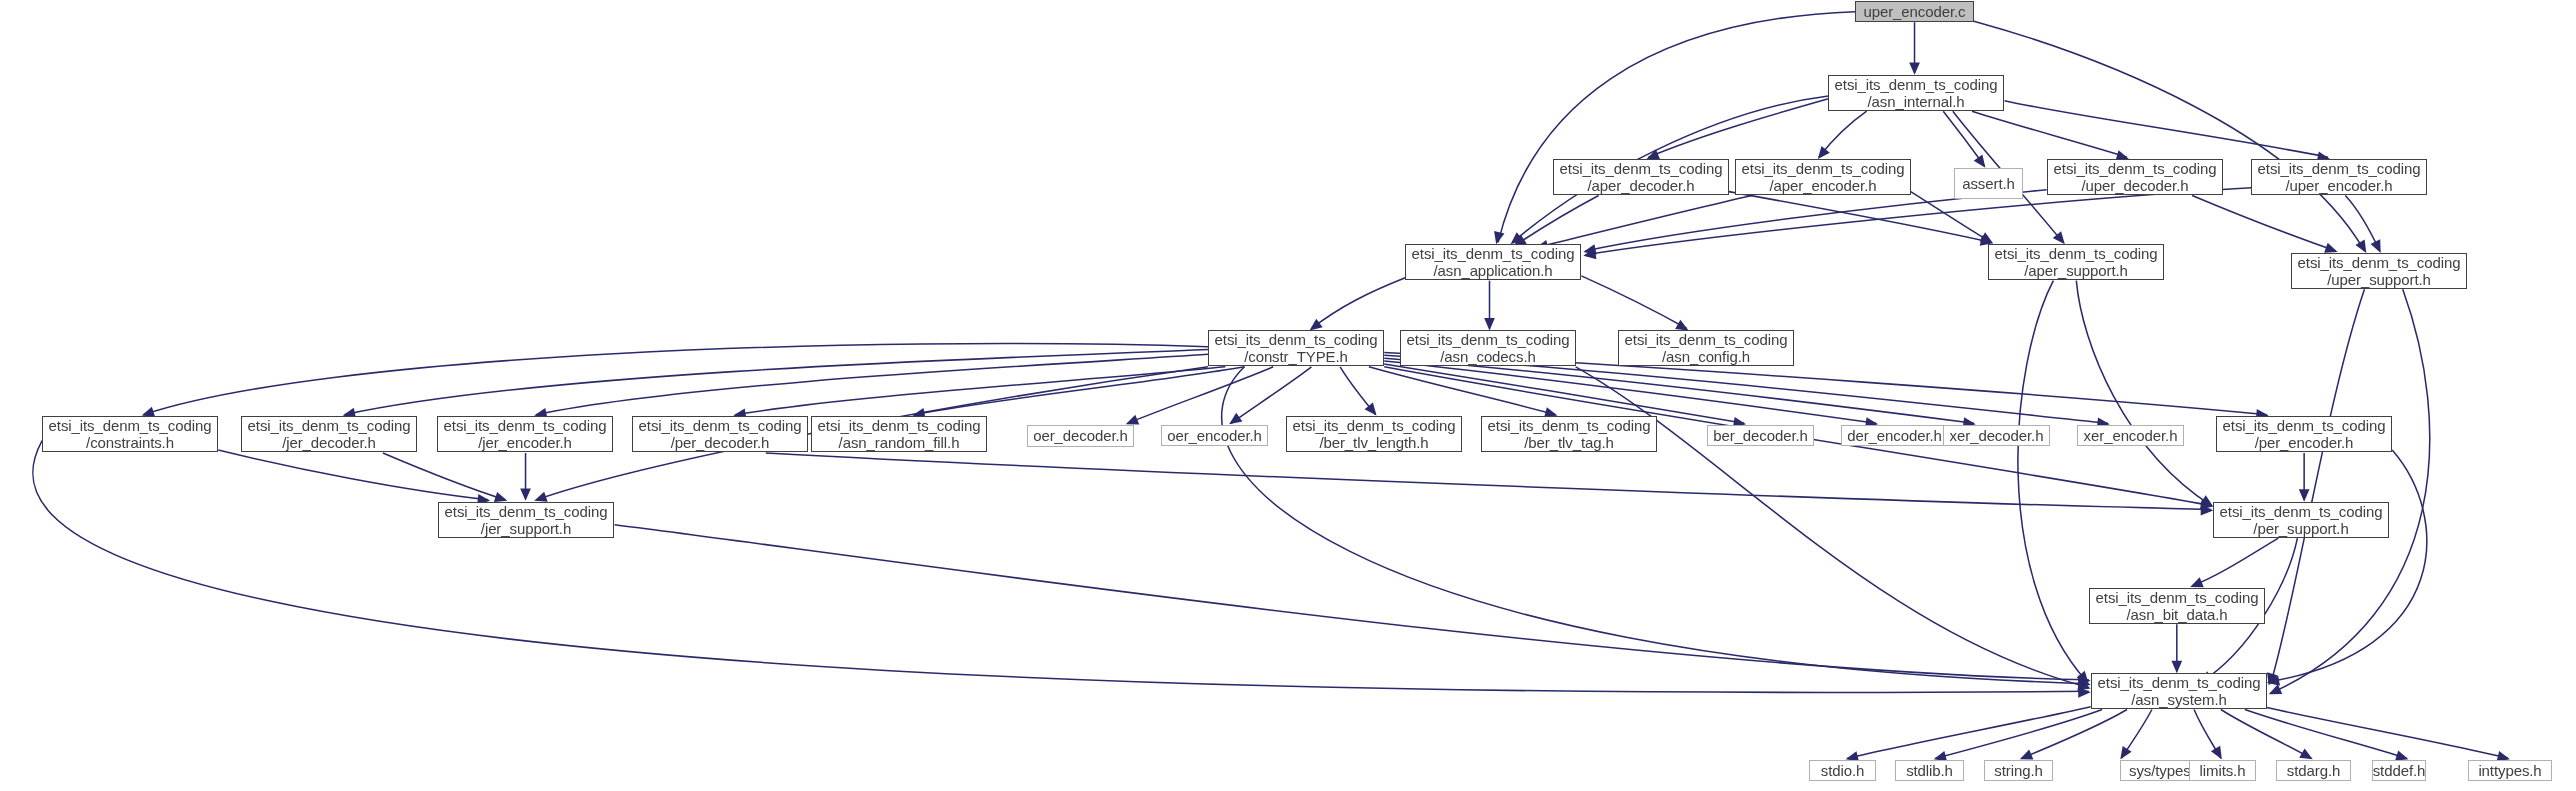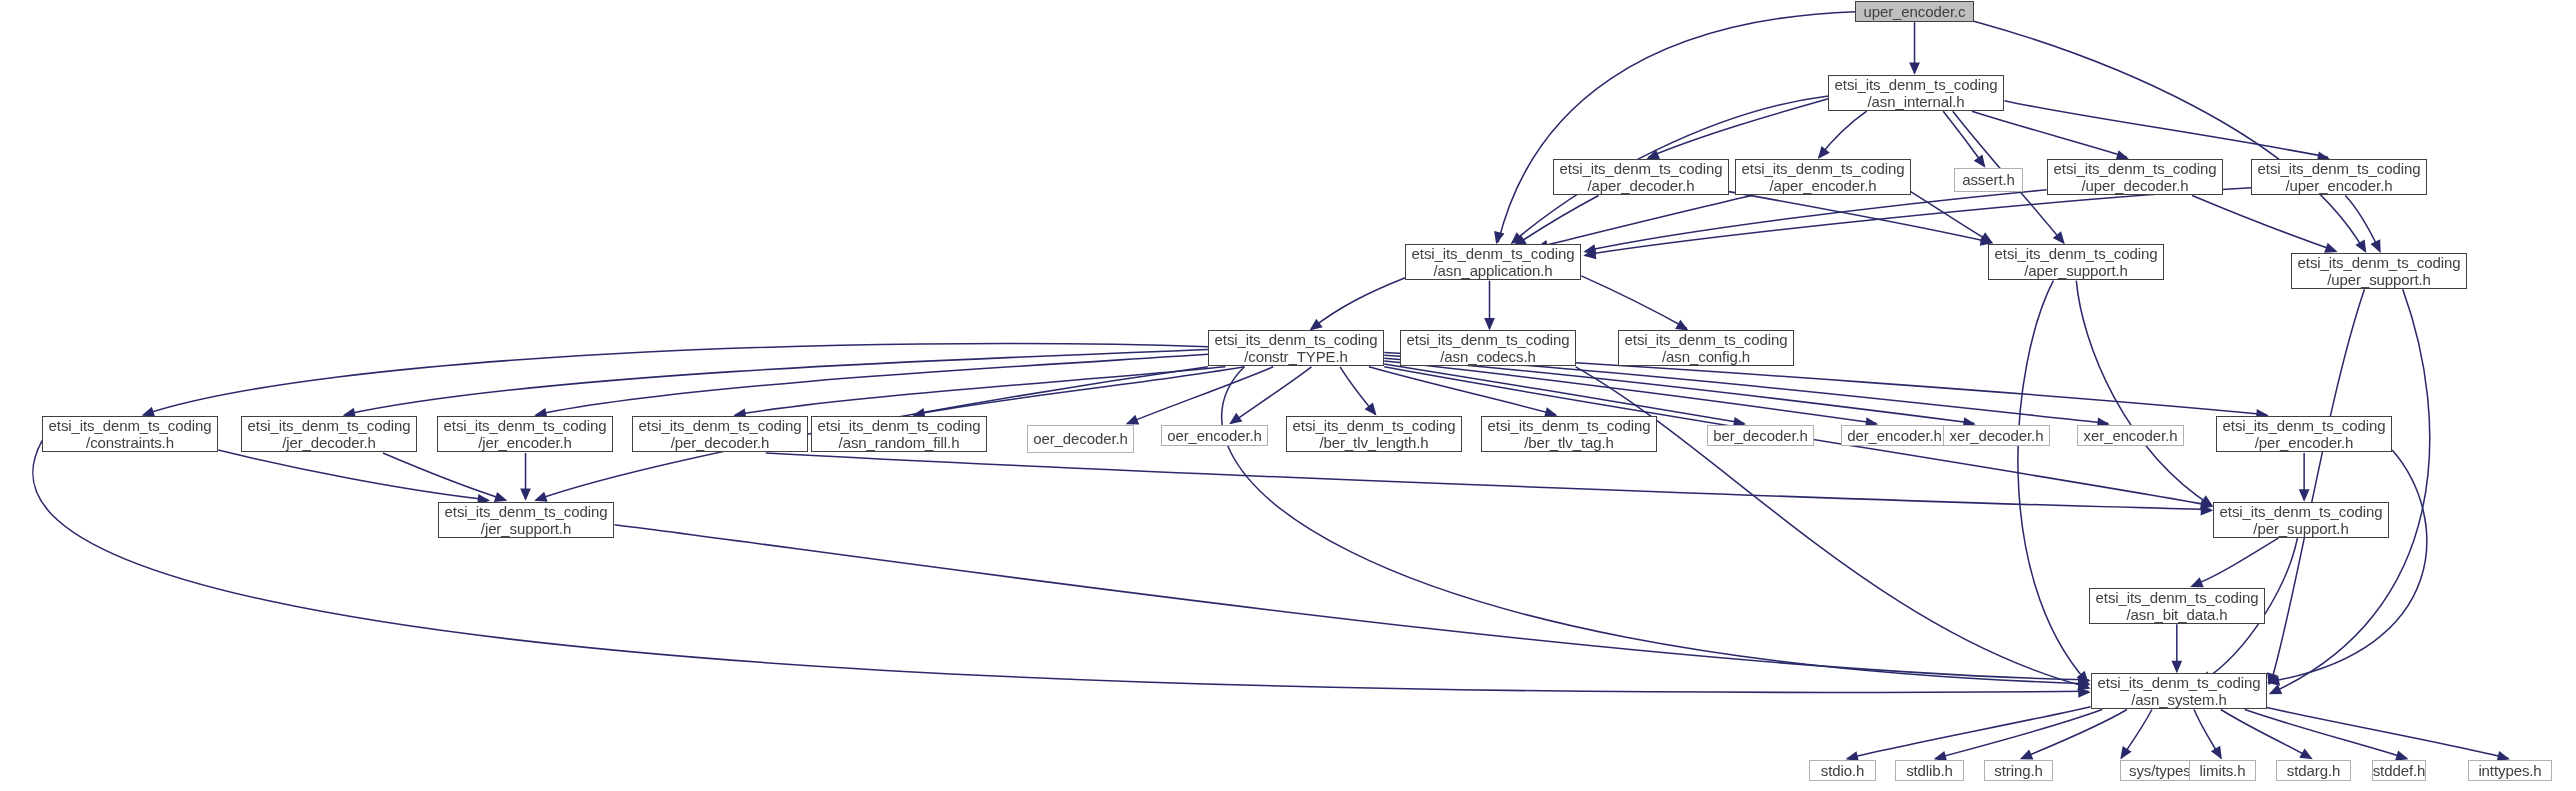--- a/index.html
+++ b/index.html
@@ -177,35 +177,35 @@
       <path d="M2345,741 C2400,760 2470,778 2514,792" fill="none" stroke="#2a2a6a" stroke-width="1.6"></path>
       <polygon points="2516,793 2505.2736571245914,783.7638986298781 2501.9195937669147,794.4498828612294" fill="#2a2a6a"></polygon>
       <path d="M2368,739 C2450,757 2560,777 2620,792" fill="none" stroke="#2a2a6a" stroke-width="1.6"></path>
       <polygon points="2622,793 2610.7157789131966,784.4544541154972 2608.038172932865,795.3296748587323" fill="#2a2a6a"></polygon>
     </svg>
   <div id="node-layer">
       <div class="node root" style="left: 1855px; top: 1px; width: 119px; height: 21px;"><span class="line1">uper_encoder.c</span></div>
       <div class="node strong" style="left: 1828px; top: 75px; width: 176px; height: 36px;"><span class="line1">etsi_its_denm_ts_coding</span><span class="line2">/asn_internal.h</span></div>
       <div class="node strong" style="left: 1553px; top: 159px; width: 176px; height: 36px;"><span class="line1">etsi_its_denm_ts_coding</span><span class="line2">/aper_decoder.h</span></div>
       <div class="node strong" style="left: 1735px; top: 159px; width: 176px; height: 36px;"><span class="line1">etsi_its_denm_ts_coding</span><span class="line2">/aper_encoder.h</span></div>
-      <div class="node weak" style="left: 1954px; top: 168px; width: 69px; height: 24px;"><span class="line1">assert.h</span></div>
+      <div class="node weak" style="left: 1954px; top: 168px; width: 69px; height: 31px;"><span class="line1">assert.h</span></div>
       <div class="node strong" style="left: 2047px; top: 159px; width: 176px; height: 36px;"><span class="line1">etsi_its_denm_ts_coding</span><span class="line2">/uper_decoder.h</span></div>
       <div class="node strong" style="left: 2251px; top: 159px; width: 176px; height: 36px;"><span class="line1">etsi_its_denm_ts_coding</span><span class="line2">/uper_encoder.h</span></div>
       <div class="node strong" style="left: 1405px; top: 244px; width: 176px; height: 36px;"><span class="line1">etsi_its_denm_ts_coding</span><span class="line2">/asn_application.h</span></div>
       <div class="node strong" style="left: 1988px; top: 244px; width: 176px; height: 36px;"><span class="line1">etsi_its_denm_ts_coding</span><span class="line2">/aper_support.h</span></div>
       <div class="node strong" style="left: 2291px; top: 253px; width: 176px; height: 36px;"><span class="line1">etsi_its_denm_ts_coding</span><span class="line2">/uper_support.h</span></div>
       <div class="node strong" style="left: 1208px; top: 330px; width: 176px; height: 36px;"><span class="line1">etsi_its_denm_ts_coding</span><span class="line2">/constr_TYPE.h</span></div>
       <div class="node strong" style="left: 1400px; top: 330px; width: 176px; height: 36px;"><span class="line1">etsi_its_denm_ts_coding</span><span class="line2">/asn_codecs.h</span></div>
       <div class="node strong" style="left: 1618px; top: 330px; width: 176px; height: 36px;"><span class="line1">etsi_its_denm_ts_coding</span><span class="line2">/asn_config.h</span></div>
       <div class="node strong" style="left: 42px; top: 416px; width: 176px; height: 36px;"><span class="line1">etsi_its_denm_ts_coding</span><span class="line2">/constraints.h</span></div>
       <div class="node strong" style="left: 241px; top: 416px; width: 176px; height: 36px;"><span class="line1">etsi_its_denm_ts_coding</span><span class="line2">/jer_decoder.h</span></div>
       <div class="node strong" style="left: 437px; top: 416px; width: 176px; height: 36px;"><span class="line1">etsi_its_denm_ts_coding</span><span class="line2">/jer_encoder.h</span></div>
       <div class="node strong" style="left: 632px; top: 416px; width: 176px; height: 36px;"><span class="line1">etsi_its_denm_ts_coding</span><span class="line2">/per_decoder.h</span></div>
       <div class="node strong" style="left: 811px; top: 416px; width: 176px; height: 36px;"><span class="line1">etsi_its_denm_ts_coding</span><span class="line2">/asn_random_fill.h</span></div>
-      <div class="node weak" style="left: 1027px; top: 425px; width: 107px; height: 28px;"><span class="line1">oer_decoder.h</span></div>
+      <div class="node weak" style="left: 1027px; top: 425px; width: 107px; height: 22px;"><span class="line1">oer_decoder.h</span></div>
       <div class="node weak" style="left: 1161px; top: 425px; width: 107px; height: 21px;"><span class="line1">oer_encoder.h</span></div>
       <div class="node strong" style="left: 1286px; top: 416px; width: 176px; height: 36px;"><span class="line1">etsi_its_denm_ts_coding</span><span class="line2">/ber_tlv_length.h</span></div>
       <div class="node strong" style="left: 1481px; top: 416px; width: 176px; height: 36px;"><span class="line1">etsi_its_denm_ts_coding</span><span class="line2">/ber_tlv_tag.h</span></div>
       <div class="node weak" style="left: 1707px; top: 425px; width: 107px; height: 21px;"><span class="line1">ber_decoder.h</span></div>
       <div class="node weak" style="left: 1841px; top: 425px; width: 107px; height: 21px;"><span class="line1">der_encoder.h</span></div>
       <div class="node weak" style="left: 1943px; top: 425px; width: 107px; height: 21px;"><span class="line1">xer_decoder.h</span></div>
       <div class="node weak" style="left: 2077px; top: 425px; width: 107px; height: 21px;"><span class="line1">xer_encoder.h</span></div>
       <div class="node strong" style="left: 2216px; top: 416px; width: 176px; height: 36px;"><span class="line1">etsi_its_denm_ts_coding</span><span class="line2">/per_encoder.h</span></div>
       <div class="node strong" style="left: 438px; top: 502px; width: 176px; height: 36px;"><span class="line1">etsi_its_denm_ts_coding</span><span class="line2">/jer_support.h</span></div>
       <div class="node strong" style="left: 2213px; top: 502px; width: 176px; height: 36px;"><span class="line1">etsi_its_denm_ts_coding</span><span class="line2">/per_support.h</span></div>

